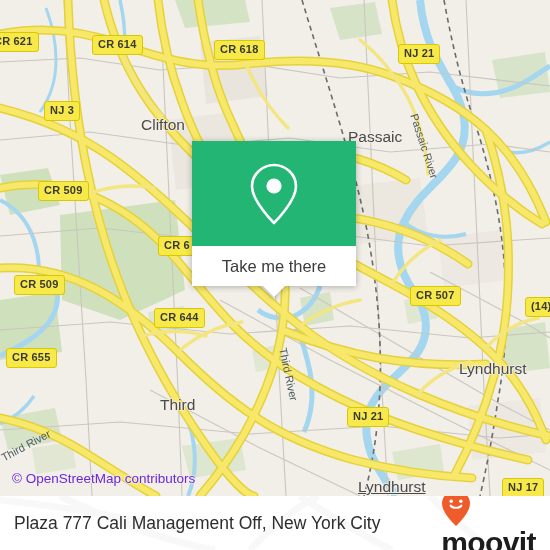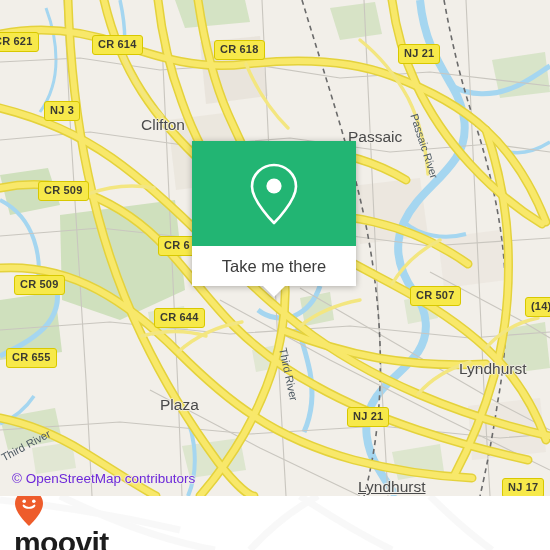--- a/index.html
+++ b/index.html
@@ -289,21 +289,21 @@
           <path d="M418,394 C432,378 450,368 470,362"></path>
           <path d="M392,284 C404,264 420,250 440,240"></path>
           <path d="M142,336 C164,330 186,330 206,336"></path>
           <path d="M486,348 C500,332 518,322 538,318"></path>
         </g>
       </g>
     </svg>
 
     <span class="place" style="left:141px; top:116px;">Clifton</span>
     <span class="place" style="left:348px; top:128px;">Passaic</span>
-    <span class="place" style="left:160px; top:396px;">Plaza</span>
+    <span class="place" style="left:160px; top:396px;">Third</span>
     <span class="place" style="left:459px; top:360px;">Lyndhurst</span>
     <span class="place" style="left:358px; top:478px;text-decoration:underline;">Lyndhurst</span>
 
     <span class="river-label" style="left:414px; top:108px; transform:rotate(72deg);">Passaic River</span>
     <span class="river-label" style="left:283px; top:342px; transform:rotate(78deg);">Third River</span>
     <span class="river-label" style="left:2px; top:452px; transform:rotate(-28deg);">Third River</span>
 
     <span class="shield" style="left:-12px; top:32px;">CR 621</span>
     <span class="shield" style="left:92px;  top:24px;margin-top:11px;">CR 614</span>
     <span class="shield" style="left:214px; top:40px;">CR 618</span>
@@ -339,20 +339,21 @@
     <svg id="bottom-watermark" viewBox="0 0 550 550">
       <g fill="none" stroke="#8a8a8a" stroke-width="7">
         <path d="M0,500 C60,506 120,516 180,530"></path>
         <path d="M60,496 C110,520 160,540 215,550"></path>
         <path d="M300,496 C330,516 360,534 392,550"></path>
         <path d="M250,550 C270,528 292,510 318,496"></path>
         <path d="M430,496 C452,518 470,534 492,550"></path>
       </g>
     </svg>
 
+    <div id="address-text">Plaza 777 Cali Management Off, New York City</div>
 
     <div id="moovit-logo">
       <svg width="30" height="38" viewBox="0 0 30 38">
         <path d="M15 1 C7.3 1 1 7.1 1 14.6 C1 24.2 15 37 15 37 C15 37 29 24.2 29 14.6 C29 7.1 22.7 1 15 1 Z" fill="#ee5c2b"></path>
         <circle cx="10.2" cy="12.2" r="1.8" fill="#ffffff"></circle>
         <circle cx="19.8" cy="12.2" r="1.8" fill="#ffffff"></circle>
         <path d="M9.6 16.6 C11.6 19.6 18.4 19.6 20.4 16.6" fill="none" stroke="#ffffff" stroke-width="1.9" stroke-linecap="round"></path>
       </svg>
       <span id="moovit-wordmark">moovit</span>
     </div>

